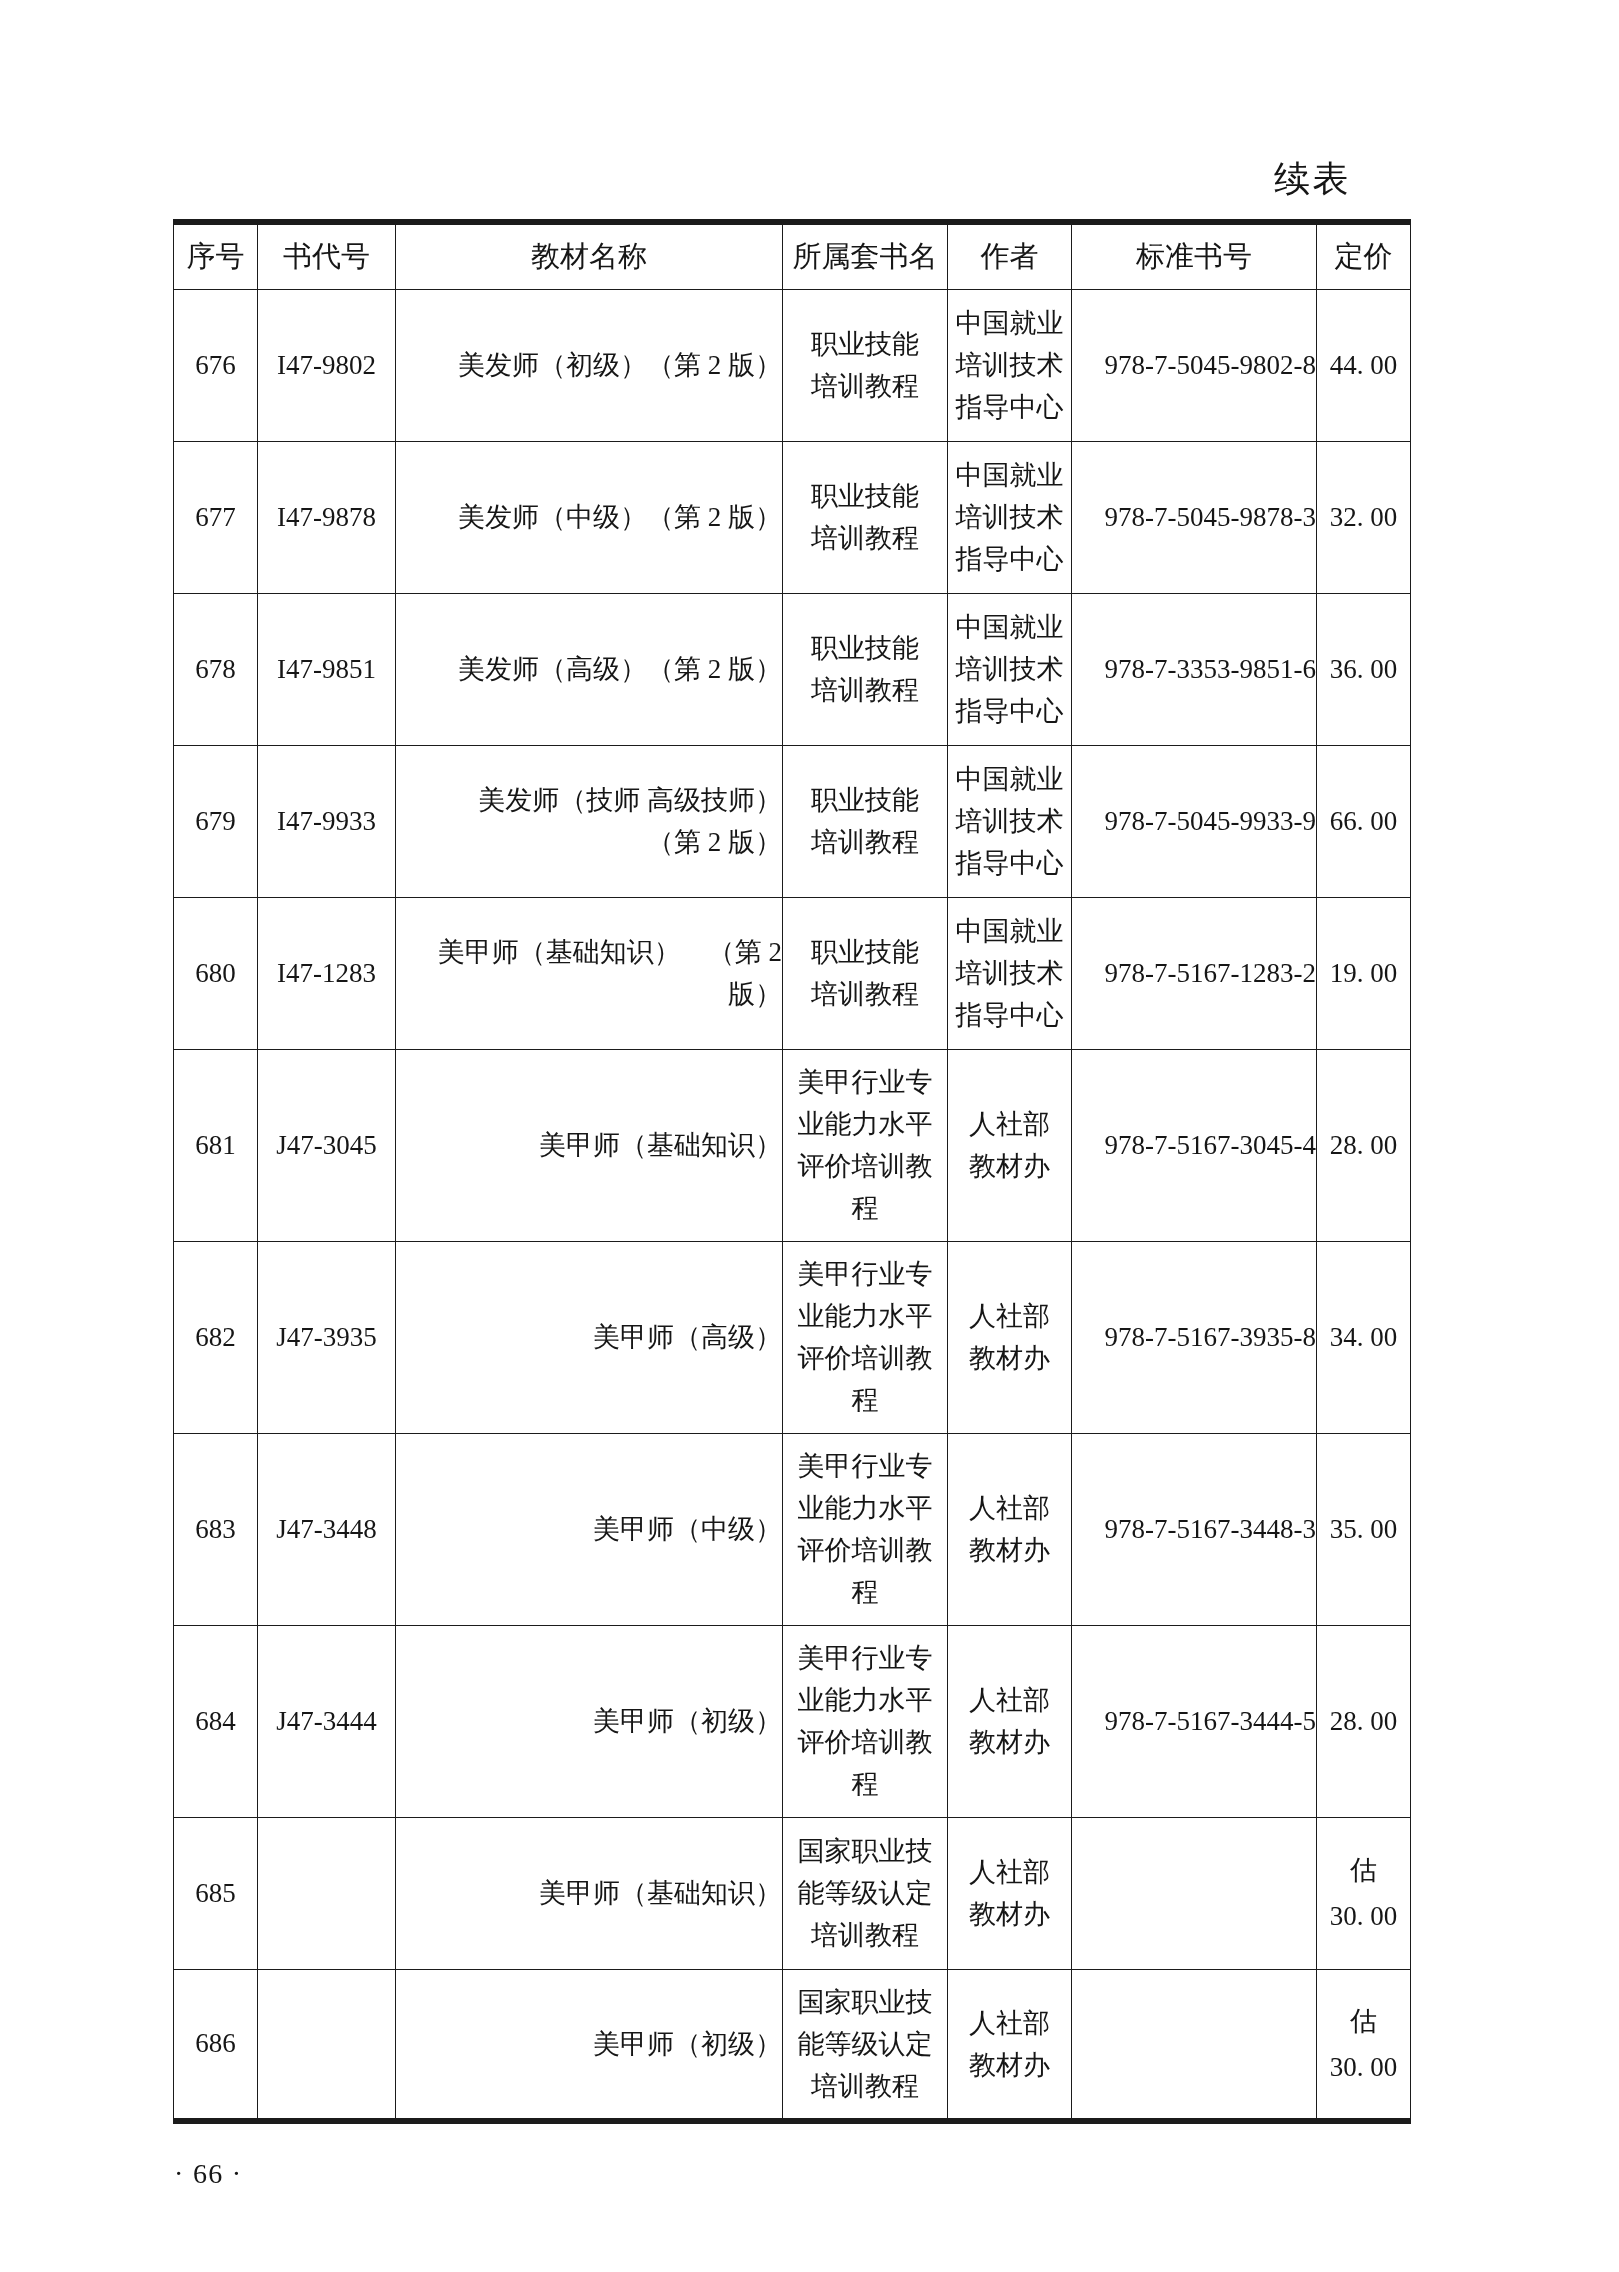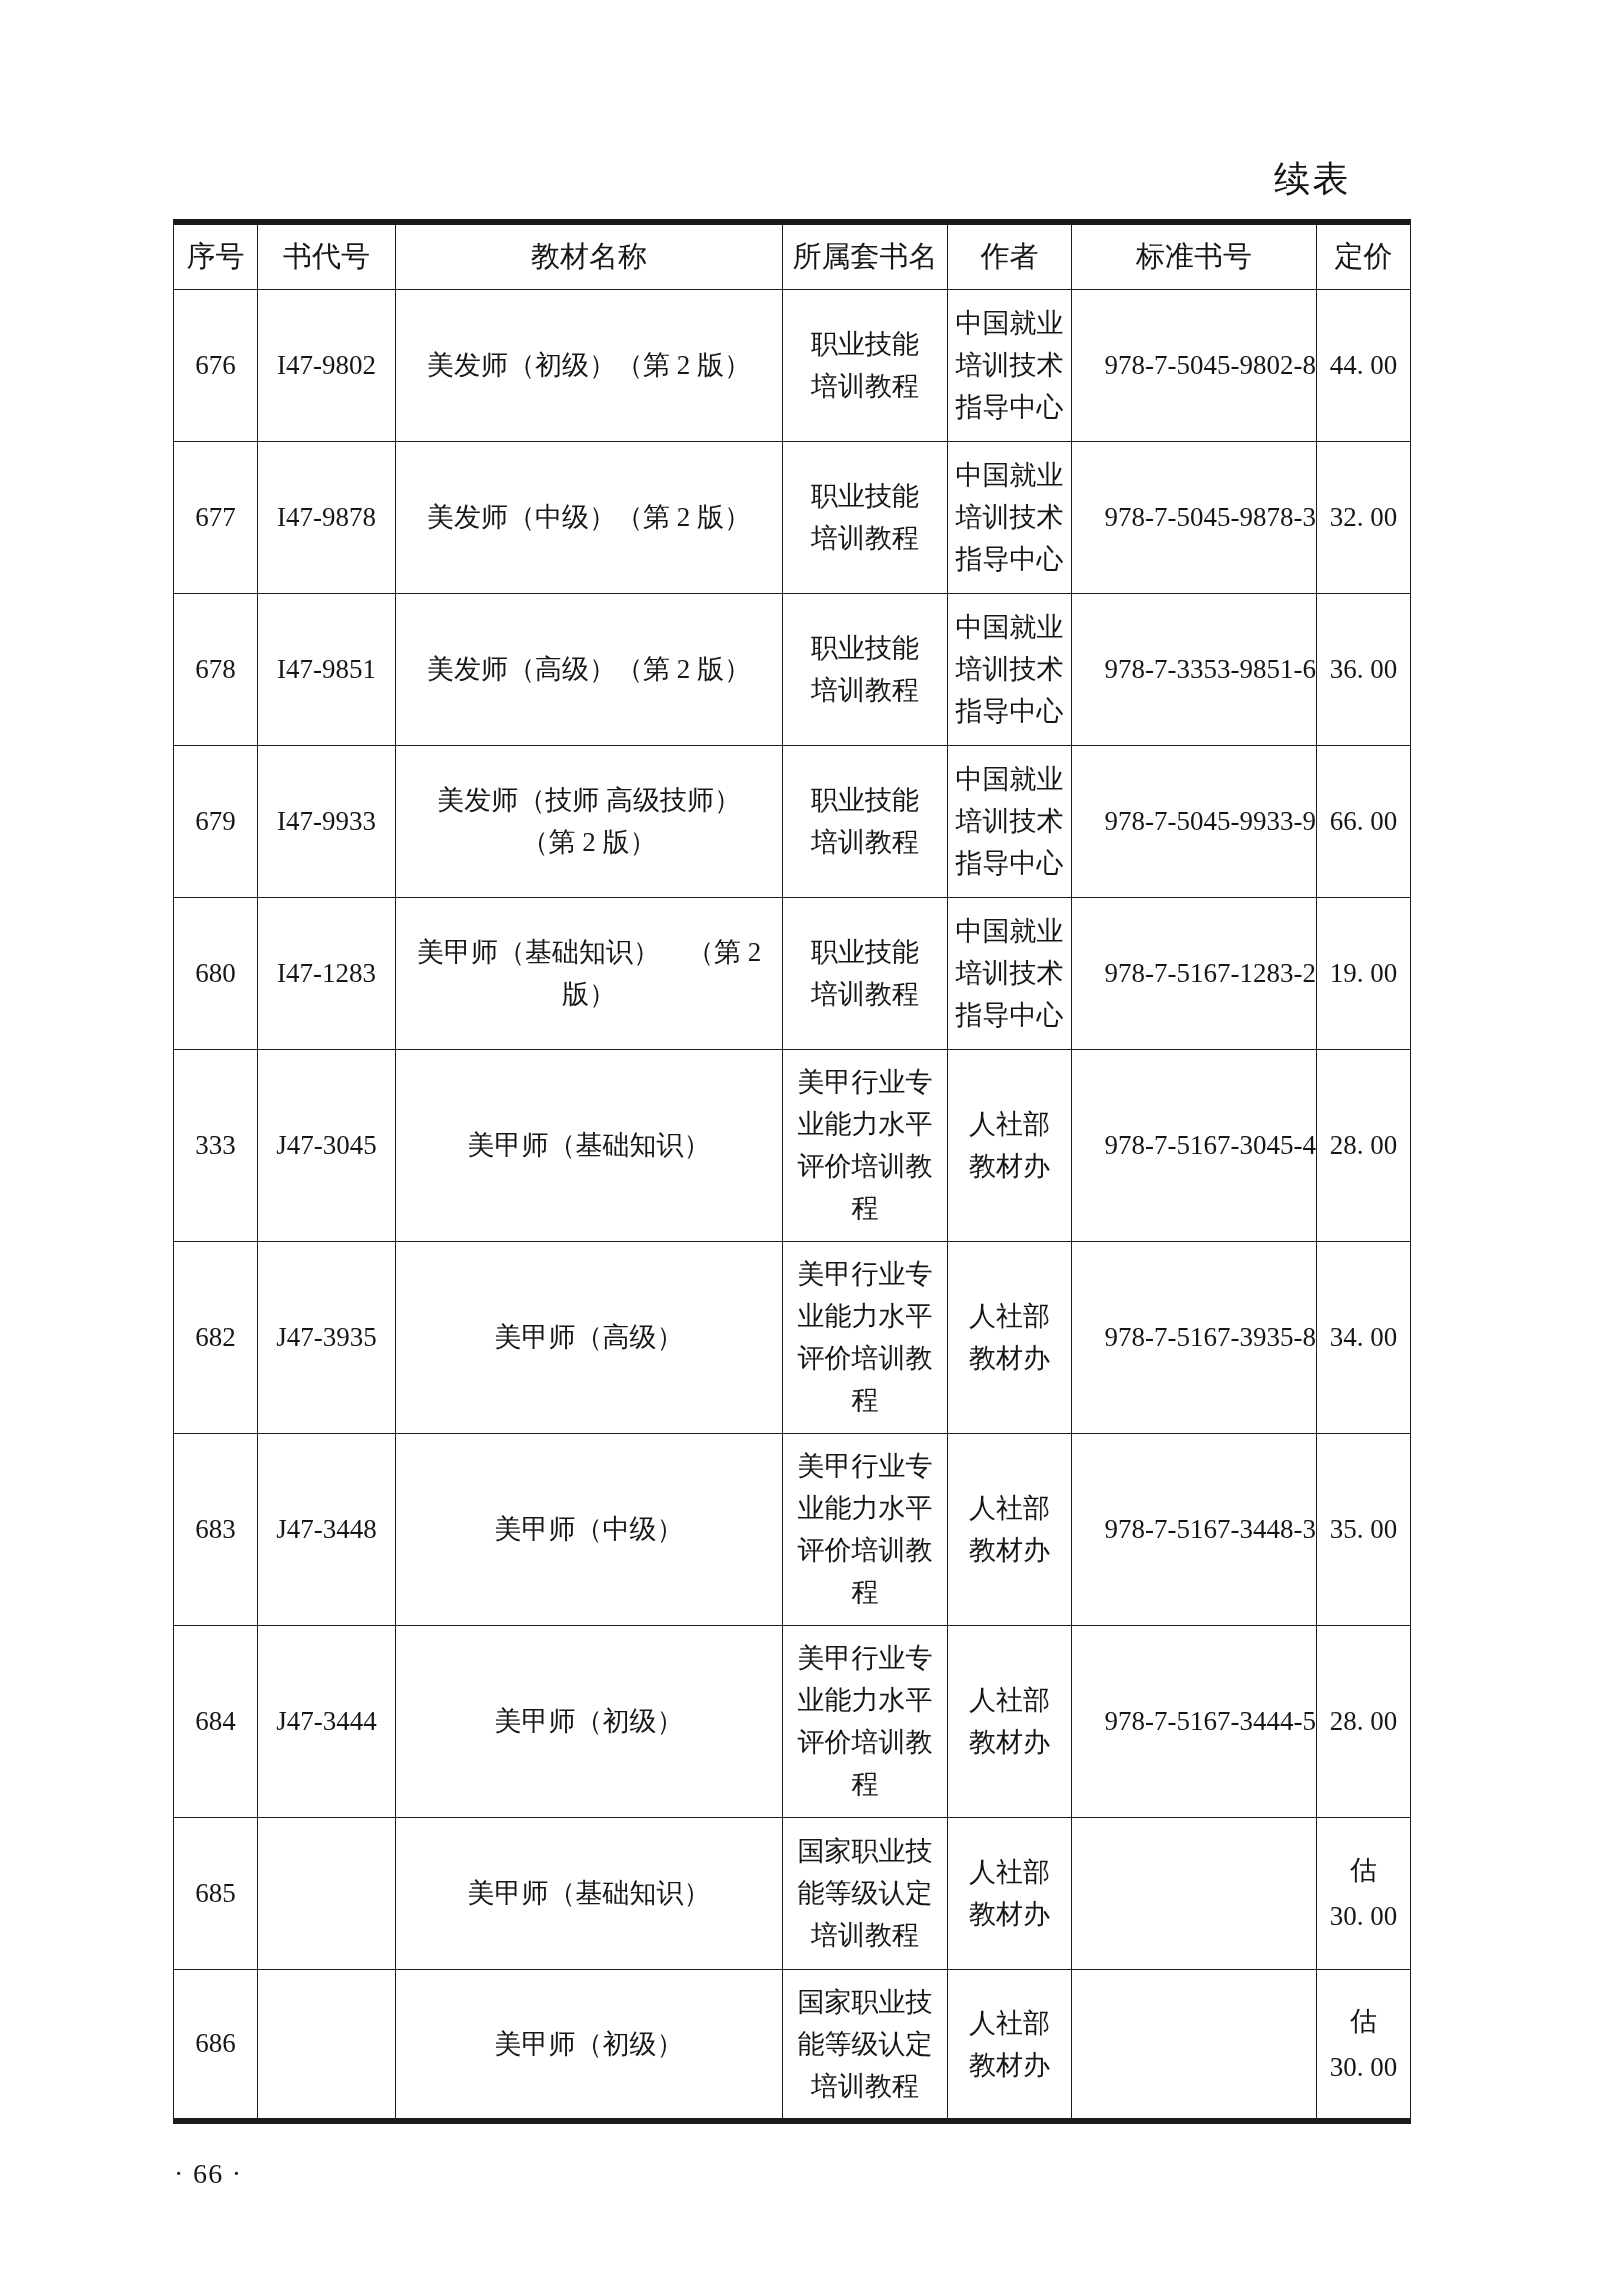--- a/index.html
+++ b/index.html
@@ -49,21 +49,21 @@
     box-sizing: border-box;
   }
   tr.row-head th { height: 67px; font-size: 29px; text-align: center; }
   tr.row-m  td { height: 152px; }
   tr.row-t  td { height: 192px; }
   tr.row-e  td { height: 152px; }
   td.c-no, td.c-code, td.c-series, td.c-author, td.c-isbn, td.c-price {
     text-align: center;
   }
   td.c-title {
-    text-align: center;
+    text-align: right;
     padding-left: 11.4px;
     padding-right: 9px;
   }
   .wrapcell { white-space: pre-line; line-height: 42px; }
   td.c-isbn { font-size: 27px; letter-spacing: 0px; text-align: right; }
   td.c-price { white-space: pre-line; line-height: 46px; }
   .page-num {
     position: absolute;
     top: 2158px;
     left: 174px;
@@ -158,21 +158,21 @@
 版）</td>
           <td class="c-series wrapcell">职业技能
 培训教程</td>
           <td class="c-author wrapcell">中国就业
 培训技术
 指导中心</td>
           <td class="c-isbn">978-7-5167-1283-2</td>
           <td class="c-price">19. 00</td>
         </tr>
         <tr class="row-t">
-          <td class="c-no">333</td>
+          <td class="c-no">681</td>
           <td class="c-code">J47-3045</td>
           <td class="c-title wrapcell">美甲师（基础知识）</td>
           <td class="c-series wrapcell">美甲行业专
 业能力水平
 评价培训教
 程</td>
           <td class="c-author wrapcell">人社部
 教材办</td>
           <td class="c-isbn">978-7-5167-3045-4</td>
           <td class="c-price">28. 00</td>

